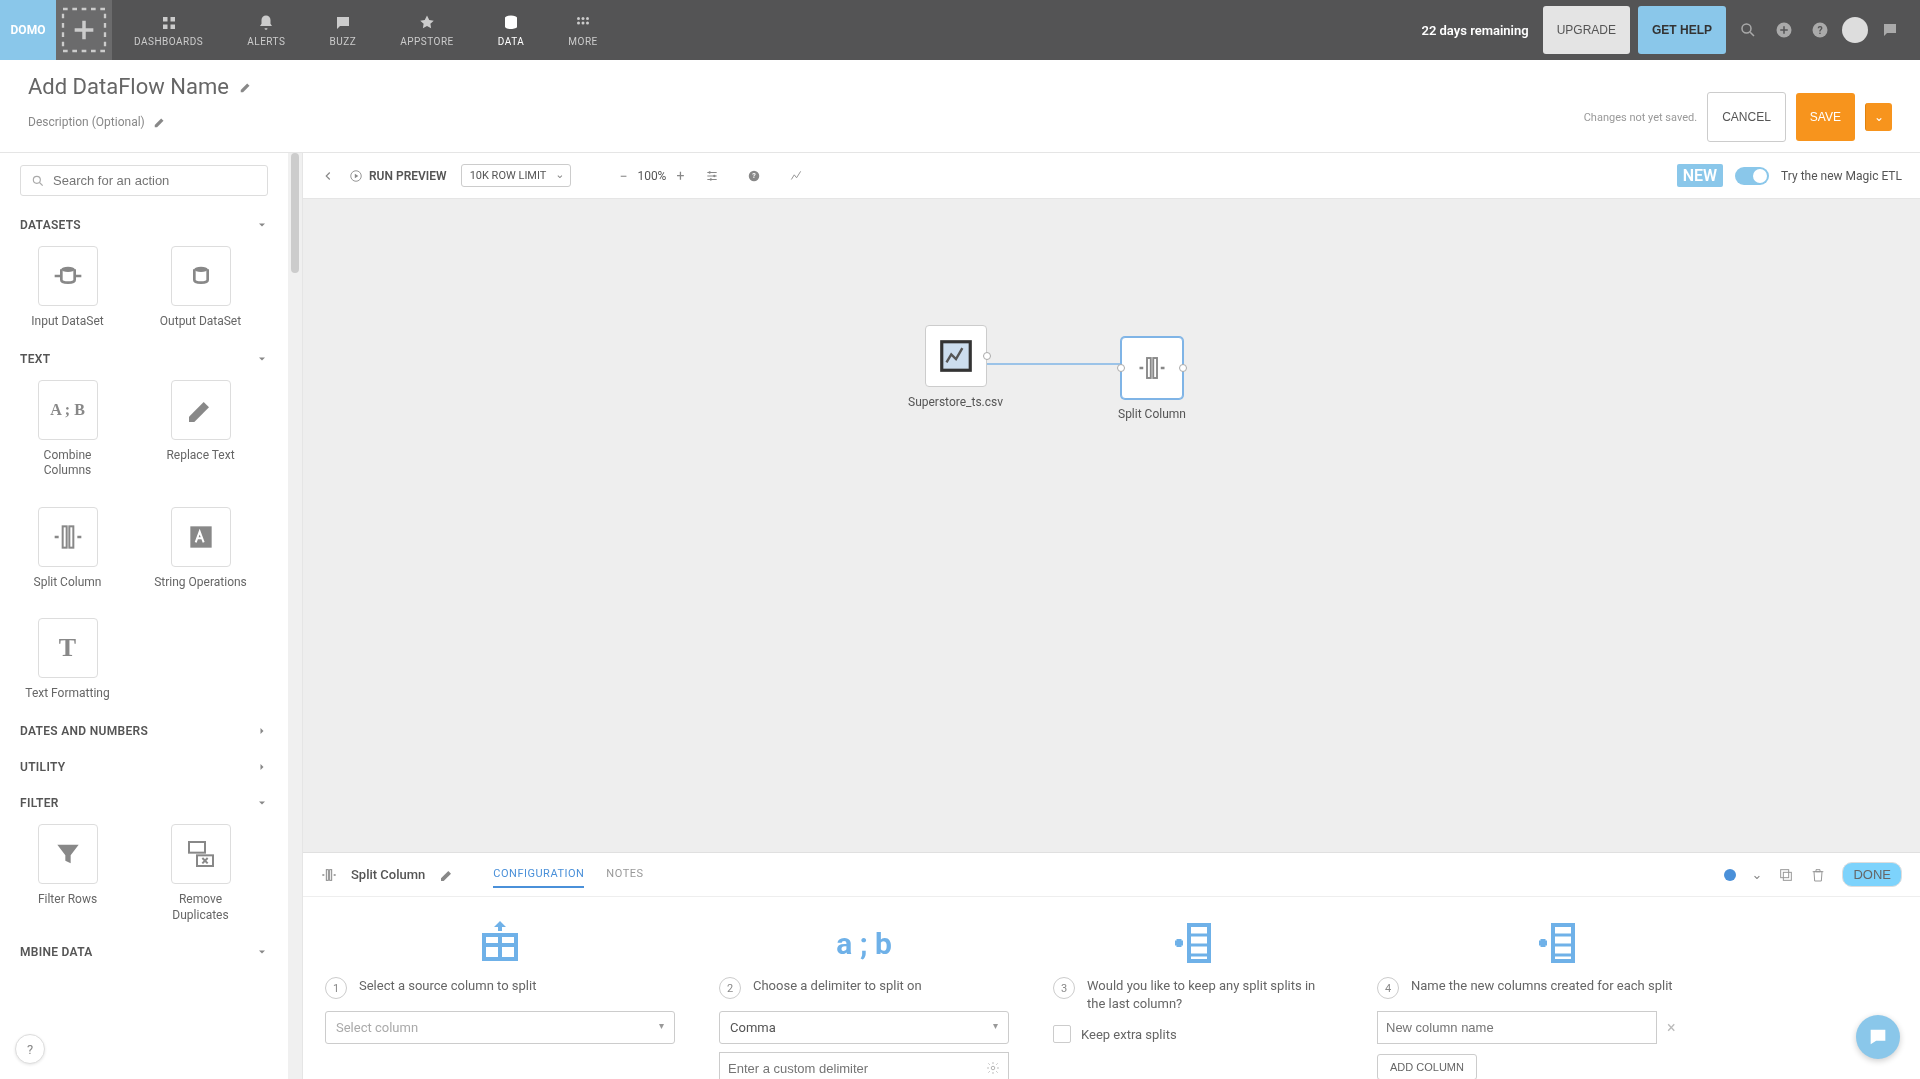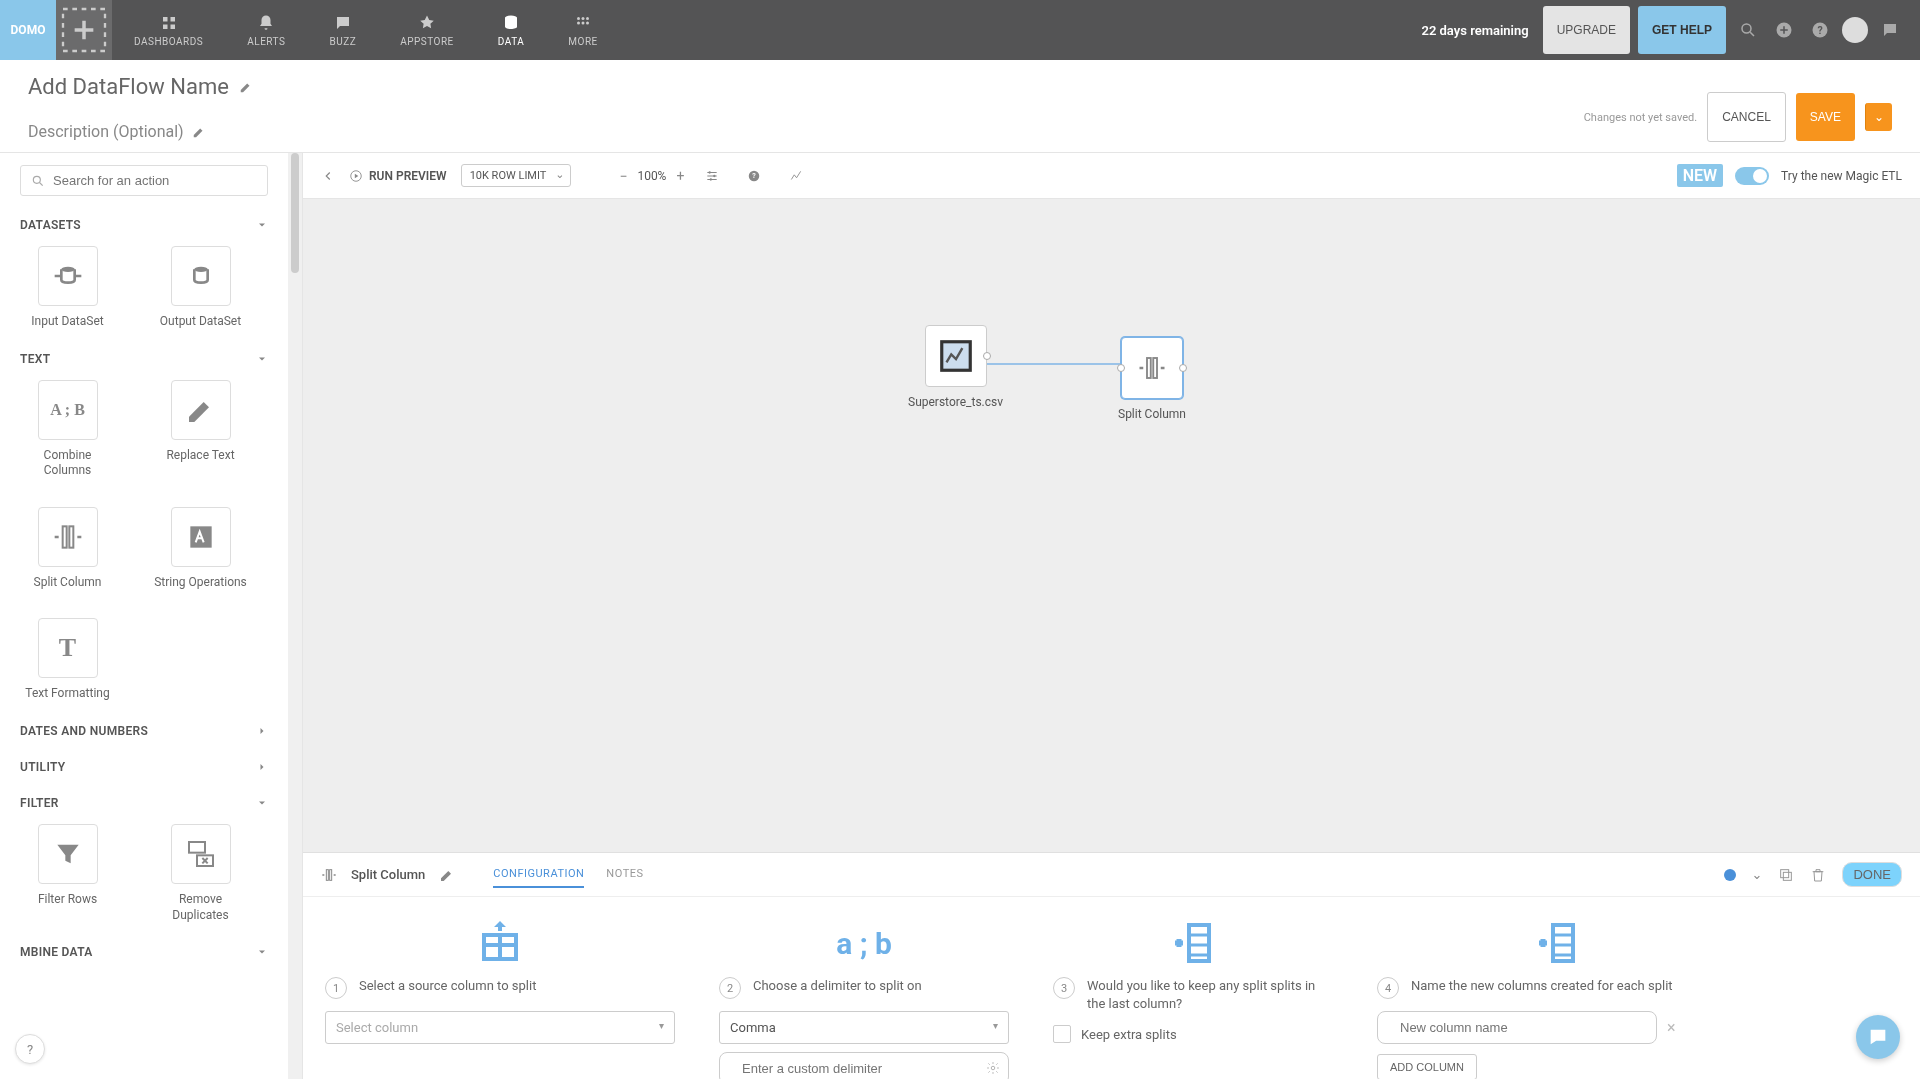--- a/index.html
+++ b/index.html
@@ -21,21 +21,21 @@
 .btn-upgrade { background: #e4e4e4; color: #555; }
 .btn-gethelp { background: #8ac7ea; color: #333; font-weight: 600; }
 .icon-btn { width: 28px; height: 28px; display: flex; align-items: center; justify-content: center; cursor: pointer; }
 .icon-btn svg { width: 18px; height: 18px; fill: #aaa; }
 .avatar-circ { width: 26px; height: 26px; border-radius: 50%; background: #ddd; }
 
 
 .page-header { padding: 14px 28px 10px; border-bottom: 1px solid #e5e5e5; display: flex; align-items: flex-start; justify-content: space-between; }
 .ph-left { }
 .ph-title { font-size: 22px; color: #666; font-weight: 400; display: flex; align-items: center; gap: 10px; }
-.ph-desc { font-size: 16px; color: #888; margin-top: 23px; display: flex; align-items: center; gap: 8px; }
+.ph-desc { font-size: 12px; color: #888; margin-top: 16px; display: flex; align-items: center; gap: 8px; }
 .pencil { width: 14px; height: 14px; fill: #888; cursor: pointer; }
 .ph-right { display: flex; align-items: center; gap: 10px; padding-top: 18px; }
 .changes-text { font-size: 11px; color: #999; }
 .btn-cancel { background: #fff; border: 1px solid #ccc; color: #555; }
 .btn-save { background: #f7941d; color: #fff; }
 .btn-save-dd { background: #f7941d; color: #fff; padding: 7px 8px; border-radius: 3px; font-size: 12px; border: none; border-left: 1px solid #e0820d; }
 
 
 .main { display: flex; height: calc(1079px - 60px - 69px); }
 .sidebar { width: 303px; border-right: 1px solid #e5e5e5; display: flex; }
@@ -93,21 +93,21 @@
 
 .config-body { padding: 18px 22px; display:flex; flex-wrap: wrap; gap: 24px 44px;}
 .step { width: 350px; }
 .step-icon { height: 56px; display:flex; align-items:center; justify-content:center; margin-bottom:6px;}
 .step-icon svg { fill:#6fb1e8; }
 .step-row { display:flex; align-items:flex-start; gap:12px; margin-bottom:12px;}
 .step-num { width:22px;height:22px;border:1px solid #ccc;border-radius:50%;display:flex;align-items:center;justify-content:center;font-size:11px;color:#888;flex-shrink:0;}
 .step-text { font-size:13px; color:#666; line-height:1.4;}
 .form-select { width:100%; border:1px solid #ccc; border-radius:3px; padding:8px 10px; font-size:13px; color:#888; background:#fff; position:relative; cursor:pointer;}
 .form-select::after { content:'▾'; position:absolute; right:10px; top:8px; color:#999; font-size:10px;}
-.form-input { width:100%; border:1px solid #ccc; border-radius:8px; padding:8px 22px; font-size:13px; color:#888; position: relative; text-decoration: underline; }
+.form-input { width:100%; border:1px solid #ccc; border-radius:0; padding:8px 8px; font-size:13px; color:#888; position: relative; text-decoration: underline; }
 .form-input input { border:none;outline:none;width:100%;font-size:13px;}
 .gear-right { position:absolute; right:8px; top:8px; width:14px;height:14px;fill:#aaa;}
 .checkbox-row { display:flex; align-items:center; gap:10px; font-size:13px; color:#666; }
 .checkbox { width:18px;height:18px;border:1px solid #ccc;border-radius:2px;cursor:pointer;}
 .new-col-row { display:flex; align-items:center; gap:10px; margin-bottom:10px;}
 .new-col-row .form-input { flex: 0 0 280px; }
 .close-x { color:#bbb; cursor:pointer; font-size:16px;}
 .add-column-btn { border:1px solid #ccc; background:#fff; padding:6px 12px; font-size:11px; color:#666; border-radius:3px; cursor:pointer;}
 
 

